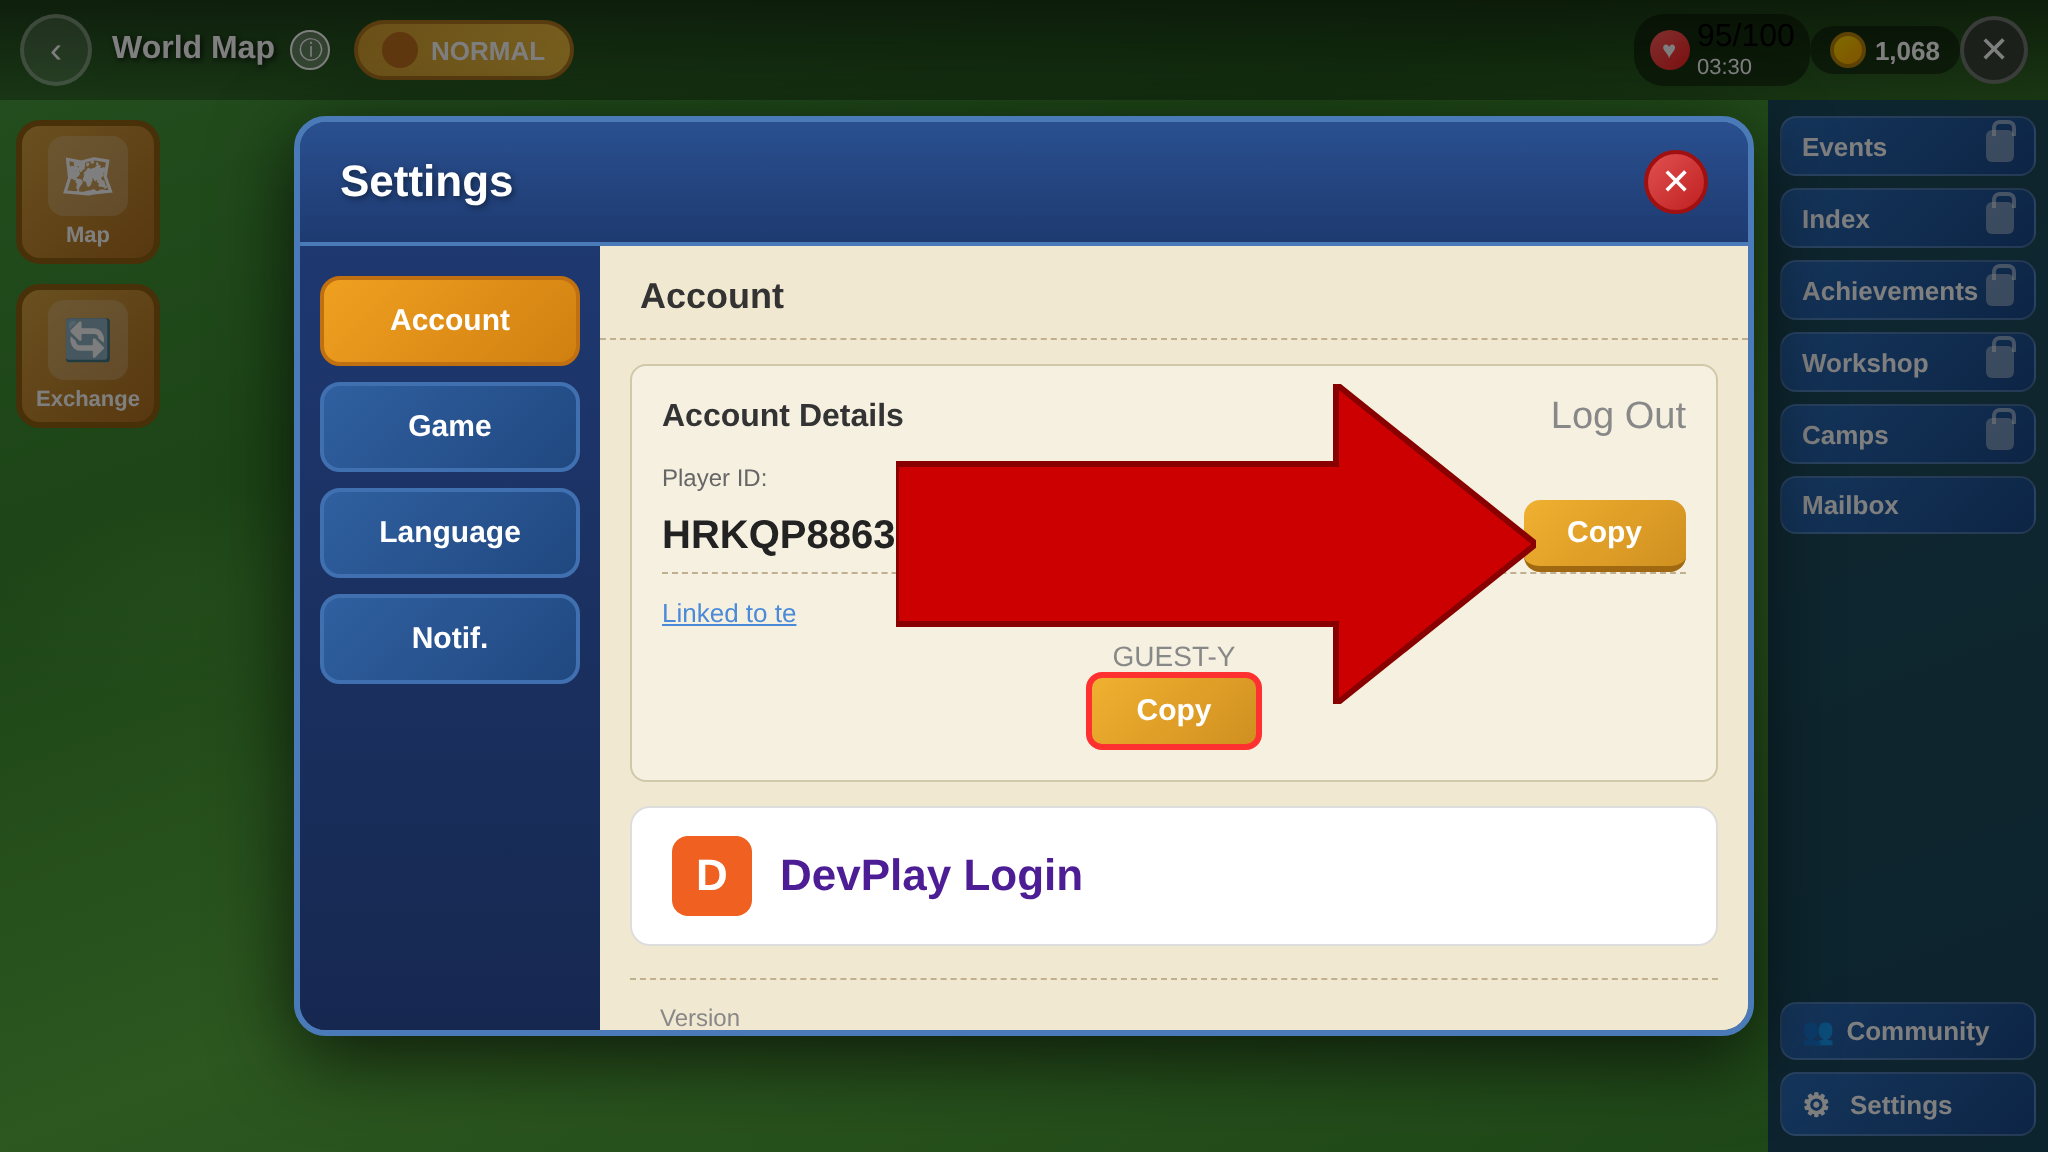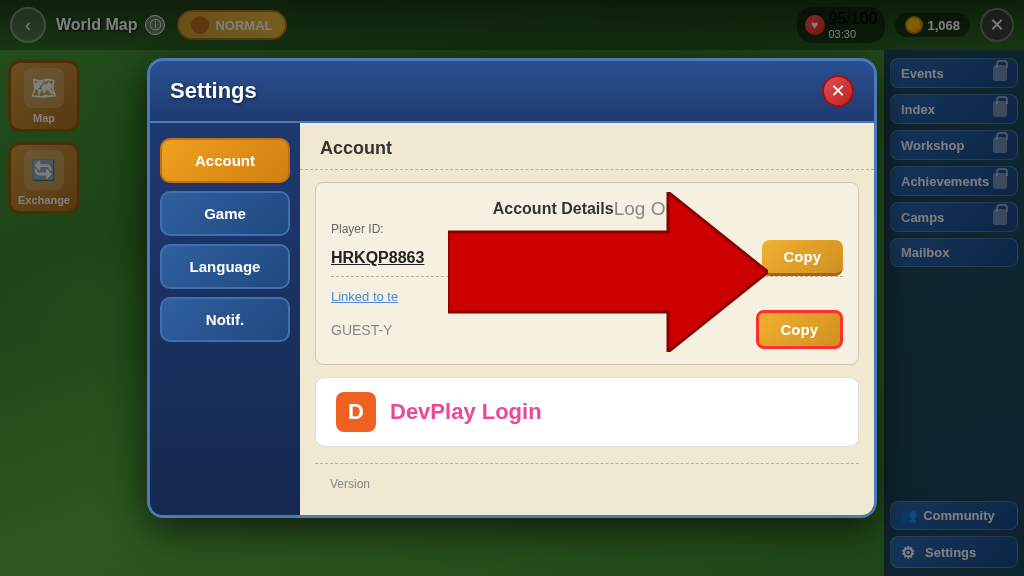--- a/index.html
+++ b/index.html
@@ -99,21 +99,20 @@
       width: 18px;
       height: 18px;
       background: #c07020;
       border-radius: 50%;
     }
 
     .top-right {
       margin-left: auto;
       display: flex;
       align-items: center;
-      gap: 10px;
     }
 
     .hp-bar {
       display: flex;
       align-items: center;
       gap: 4px;
       background: rgba(0,0,0,0.4);
       border-radius: 15px;
       padding: 3px 8px;
     }
@@ -437,23 +436,23 @@
     .account-details-section {
       background: #f5f0e0;
       margin: 12px 15px;
       border-radius: 8px;
       padding: 15px;
       border: 1px solid #d0c8a8;
     }
 
     .account-details-header {
       display: flex;
-      justify-content: center;
-      align-items: center;
-      margin-bottom: 2px;
+      justify-content: space-between;
+      align-items: center;
+      margin-bottom: 12px;
     }
 
     .account-details-title {
       color: #333;
       font-size: 16px;
       font-weight: bold;
     }
 
     .logout-btn {
       color: #888;
@@ -473,23 +472,22 @@
     }
 
     .player-id-row {
       display: flex;
       align-items: center;
       justify-content: space-between;
     }
 
     .player-id-value {
       color: #222;
-      font-size: 16px;
-      font-weight: bold;
-      text-decoration: underline;
+      font-size: 20px;
+      font-weight: bold;
     }
 
     .copy-btn {
       background: linear-gradient(135deg, #f0b030, #d09020);
       border: none;
       border-radius: 8px;
       padding: 8px 22px;
       color: white;
       font-size: 15px;
       font-weight: bold;
@@ -506,20 +504,21 @@
       color: #4a8ad8;
       font-size: 13px;
       margin-bottom: 6px;
       text-decoration: underline;
     }
 
     .linked-row {
       display: flex;
       align-items: center;
       justify-content: space-between;
+      flex-direction: column;
     }
 
     .linked-value {
       color: #888;
       font-size: 14px;
     }
 
     .copy-btn-highlighted {
       background: linear-gradient(135deg, #f0b030, #d09020);
       border: 3px solid #ff3030;
@@ -556,21 +555,21 @@
       display: flex;
       align-items: center;
       justify-content: center;
       color: white;
       font-size: 22px;
       font-weight: bold;
       flex-shrink: 0;
     }
 
     .devplay-text {
-      color: #ec4899;
+      color: #4c1d95;
       font-size: 22px;
       font-weight: bold;
     }
 
     .version-section {
       padding: 10px 15px 5px;
       border-top: 1px dashed #c0b090;
       margin: 16px 15px;
     }
 
@@ -622,25 +621,25 @@
 <div class="right-sidebar">
   <div class="sidebar-item">
     <span>Events</span>
     <div class="sidebar-lock"></div>
   </div>
   <div class="sidebar-item">
     <span>Index</span>
     <div class="sidebar-lock"></div>
   </div>
   <div class="sidebar-item">
+    <span>Achievements</span>
+    <div class="sidebar-lock"></div>
+  </div>
+  <div class="sidebar-item">
     <span>Workshop</span>
-    <div class="sidebar-lock"></div>
-  </div>
-  <div class="sidebar-item">
-    <span>Achievements</span>
     <div class="sidebar-lock"></div>
   </div>
   <div class="sidebar-item">
     <span>Camps</span>
     <div class="sidebar-lock"></div>
   </div>
   <div class="sidebar-item">
     <span>Mailbox</span>
   </div>
   <div class="community-item">

